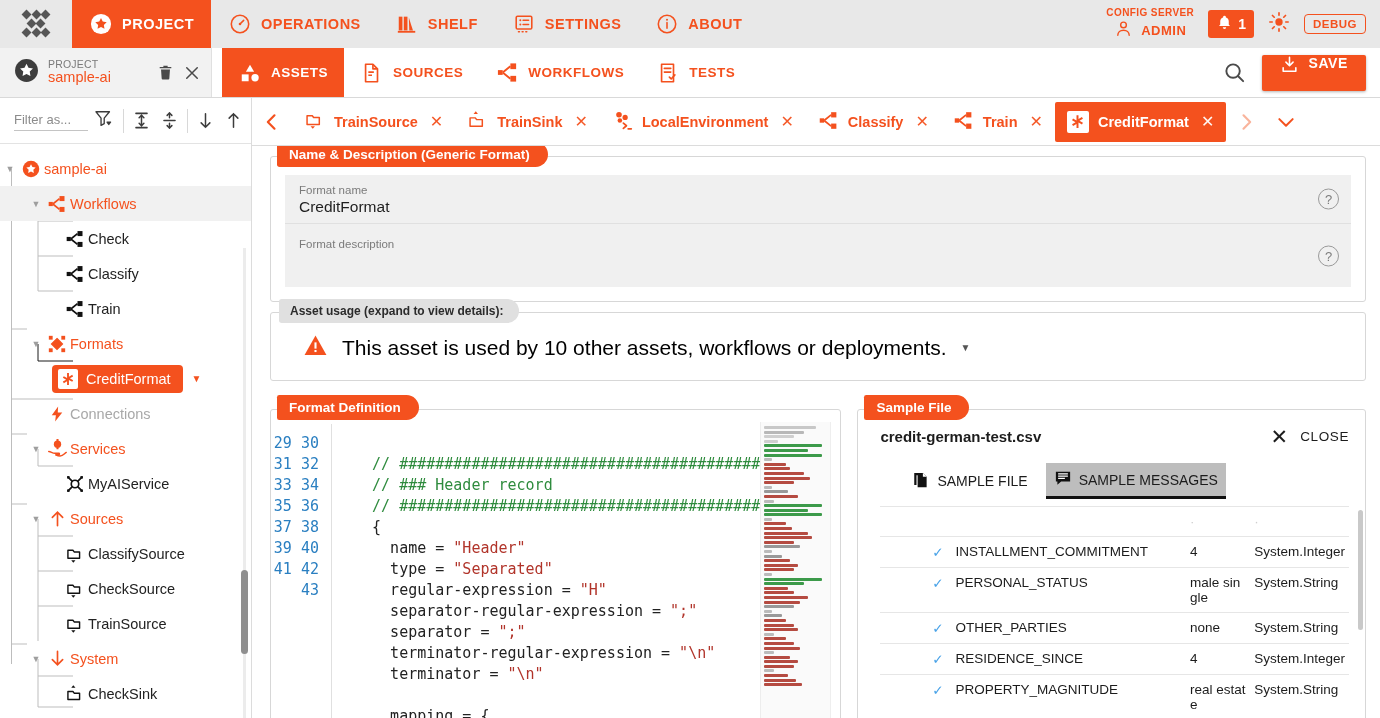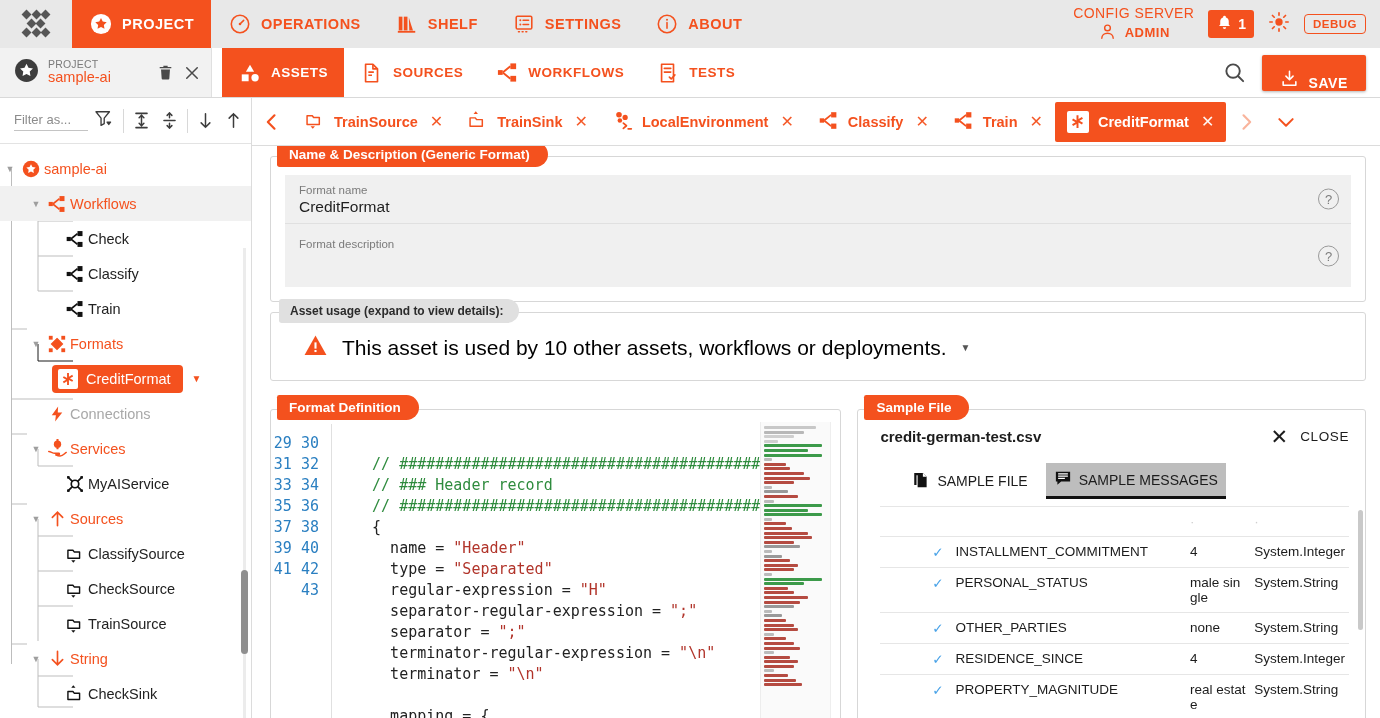--- a/index.html
+++ b/index.html
@@ -28,21 +28,21 @@
     display: flex; align-items: center; gap: 9px; padding: 0 17px;
     color: #f4511e; font-size: 14.5px; font-weight: bold; letter-spacing: .5px;
     cursor: pointer; text-transform: uppercase;
   }
   .nav-item.active { background: #f4511e; color: #fff; }
   .nav-ico { display: inline-flex; align-items: center; justify-content: center; width: 24px; height: 24px; }
   .nav-ico svg { display: block; }
 
   .topnav-right { margin-left: auto; display: flex; align-items: center; gap: 14px; padding-right: 14px; }
   .cfgsrv { display: flex; flex-direction: column; align-items: center; color: #f4511e; }
-  .cfgsrv .cs-label { font-size: 14px; font-weight: normal; letter-spacing: .4px; }
+  .cfgsrv .cs-label { font-size: 10px; font-weight: bold; letter-spacing: .4px; }
   .cfgsrv .cs-user { display: flex; align-items: center; gap: 8px; font-size: 13px; font-weight: bold; letter-spacing: .5px; margin-top: 1px; justify-content: space-between; }
   .bell-badge {
     background: #f4511e; color: #fff; border-radius: 3px; height: 28px;
     display: flex; align-items: center; gap: 5px; padding: 0 8px; font-size: 14px; font-weight: bold;
     cursor: pointer;
   }
   .sun-ico { color: #f4511e; display: flex; align-items: center; cursor: pointer; }
   .debug-btn {
     border: 1.5px solid #f4511e; border-radius: 4px; color: #f4511e; font-size: 11.5px;
     font-weight: bold; letter-spacing: .5px; padding: 3px 8px; cursor: pointer;
@@ -63,21 +63,21 @@
   .chip-ico { color: #4a4a4a; display: flex; cursor: pointer; }
   .sub-items { display: flex; align-items: stretch; padding-left: 10px; }
   .sub-item {
     display: flex; align-items: center; gap: 9px; padding: 0 16px; color: #f4511e;
     font-size: 13.5px; font-weight: bold; letter-spacing: .5px; cursor: pointer; text-transform: uppercase;
   }
   .sub-item.active { background: #f4511e; color: #fff; }
   .subbar-right { margin-left: auto; display: flex; align-items: center; gap: 16px; padding-right: 14px; }
   .search-ico { color: #4a4a4a; cursor: pointer; display: flex; }
   .save-btn {
-    background: #f4511e; color: #fff; height: 36px; display: flex; align-items: flex-end;
+    background: #f4511e; color: #fff; height: 36px; display: flex; align-items: flex-start;
     gap: 10px; padding: 0 18px; font-size: 14px; font-weight: bold; letter-spacing: .6px;
     border-radius: 2px; cursor: pointer; box-shadow: 0 1px 3px rgba(0,0,0,.3);
   }
 
   
   .body-row { flex: 1 1 auto; display: flex; min-height: 0; }
 
   
   .sidebar { width: 252px; flex: 0 0 252px; border-right: 1px solid #dcdcdc; display: flex; flex-direction: column; background: #fff; position: relative; }
   .filterbar {
@@ -622,21 +622,21 @@
           <span class="tlabel dark">TrainSource</span>
         </div>
 
         <div class="tnode lvl1">
           <span class="caret">▼</span>
           <span class="tico">
             <svg width="19" height="19" viewBox="0 0 24 24" fill="none" stroke="#f4511e" stroke-width="2.1" stroke-linecap="round">
                 <path d="M12 3v17M5.5 13.5L12 20l6.5-6.5"></path>
               </svg>
           </span>
-          <span class="tlabel orange">String</span>
+          <span class="tlabel orange">System</span>
         </div>
 
         <div class="tnode lvl2">
           <span class="tico">
             <svg width="20" height="20" viewBox="0 0 24 24" fill="none" stroke="#111" stroke-width="1.7" stroke-linejoin="round">
                 <path d="M7.5 4.5l2.5-3 2.5 3z" fill="#111" stroke="none"></path>
                 <path d="M3.5 9h6l1.5 2h6.5v7.5h-14z"></path>
               </svg>
           </span>
           <span class="tlabel dark">CheckSink</span>

